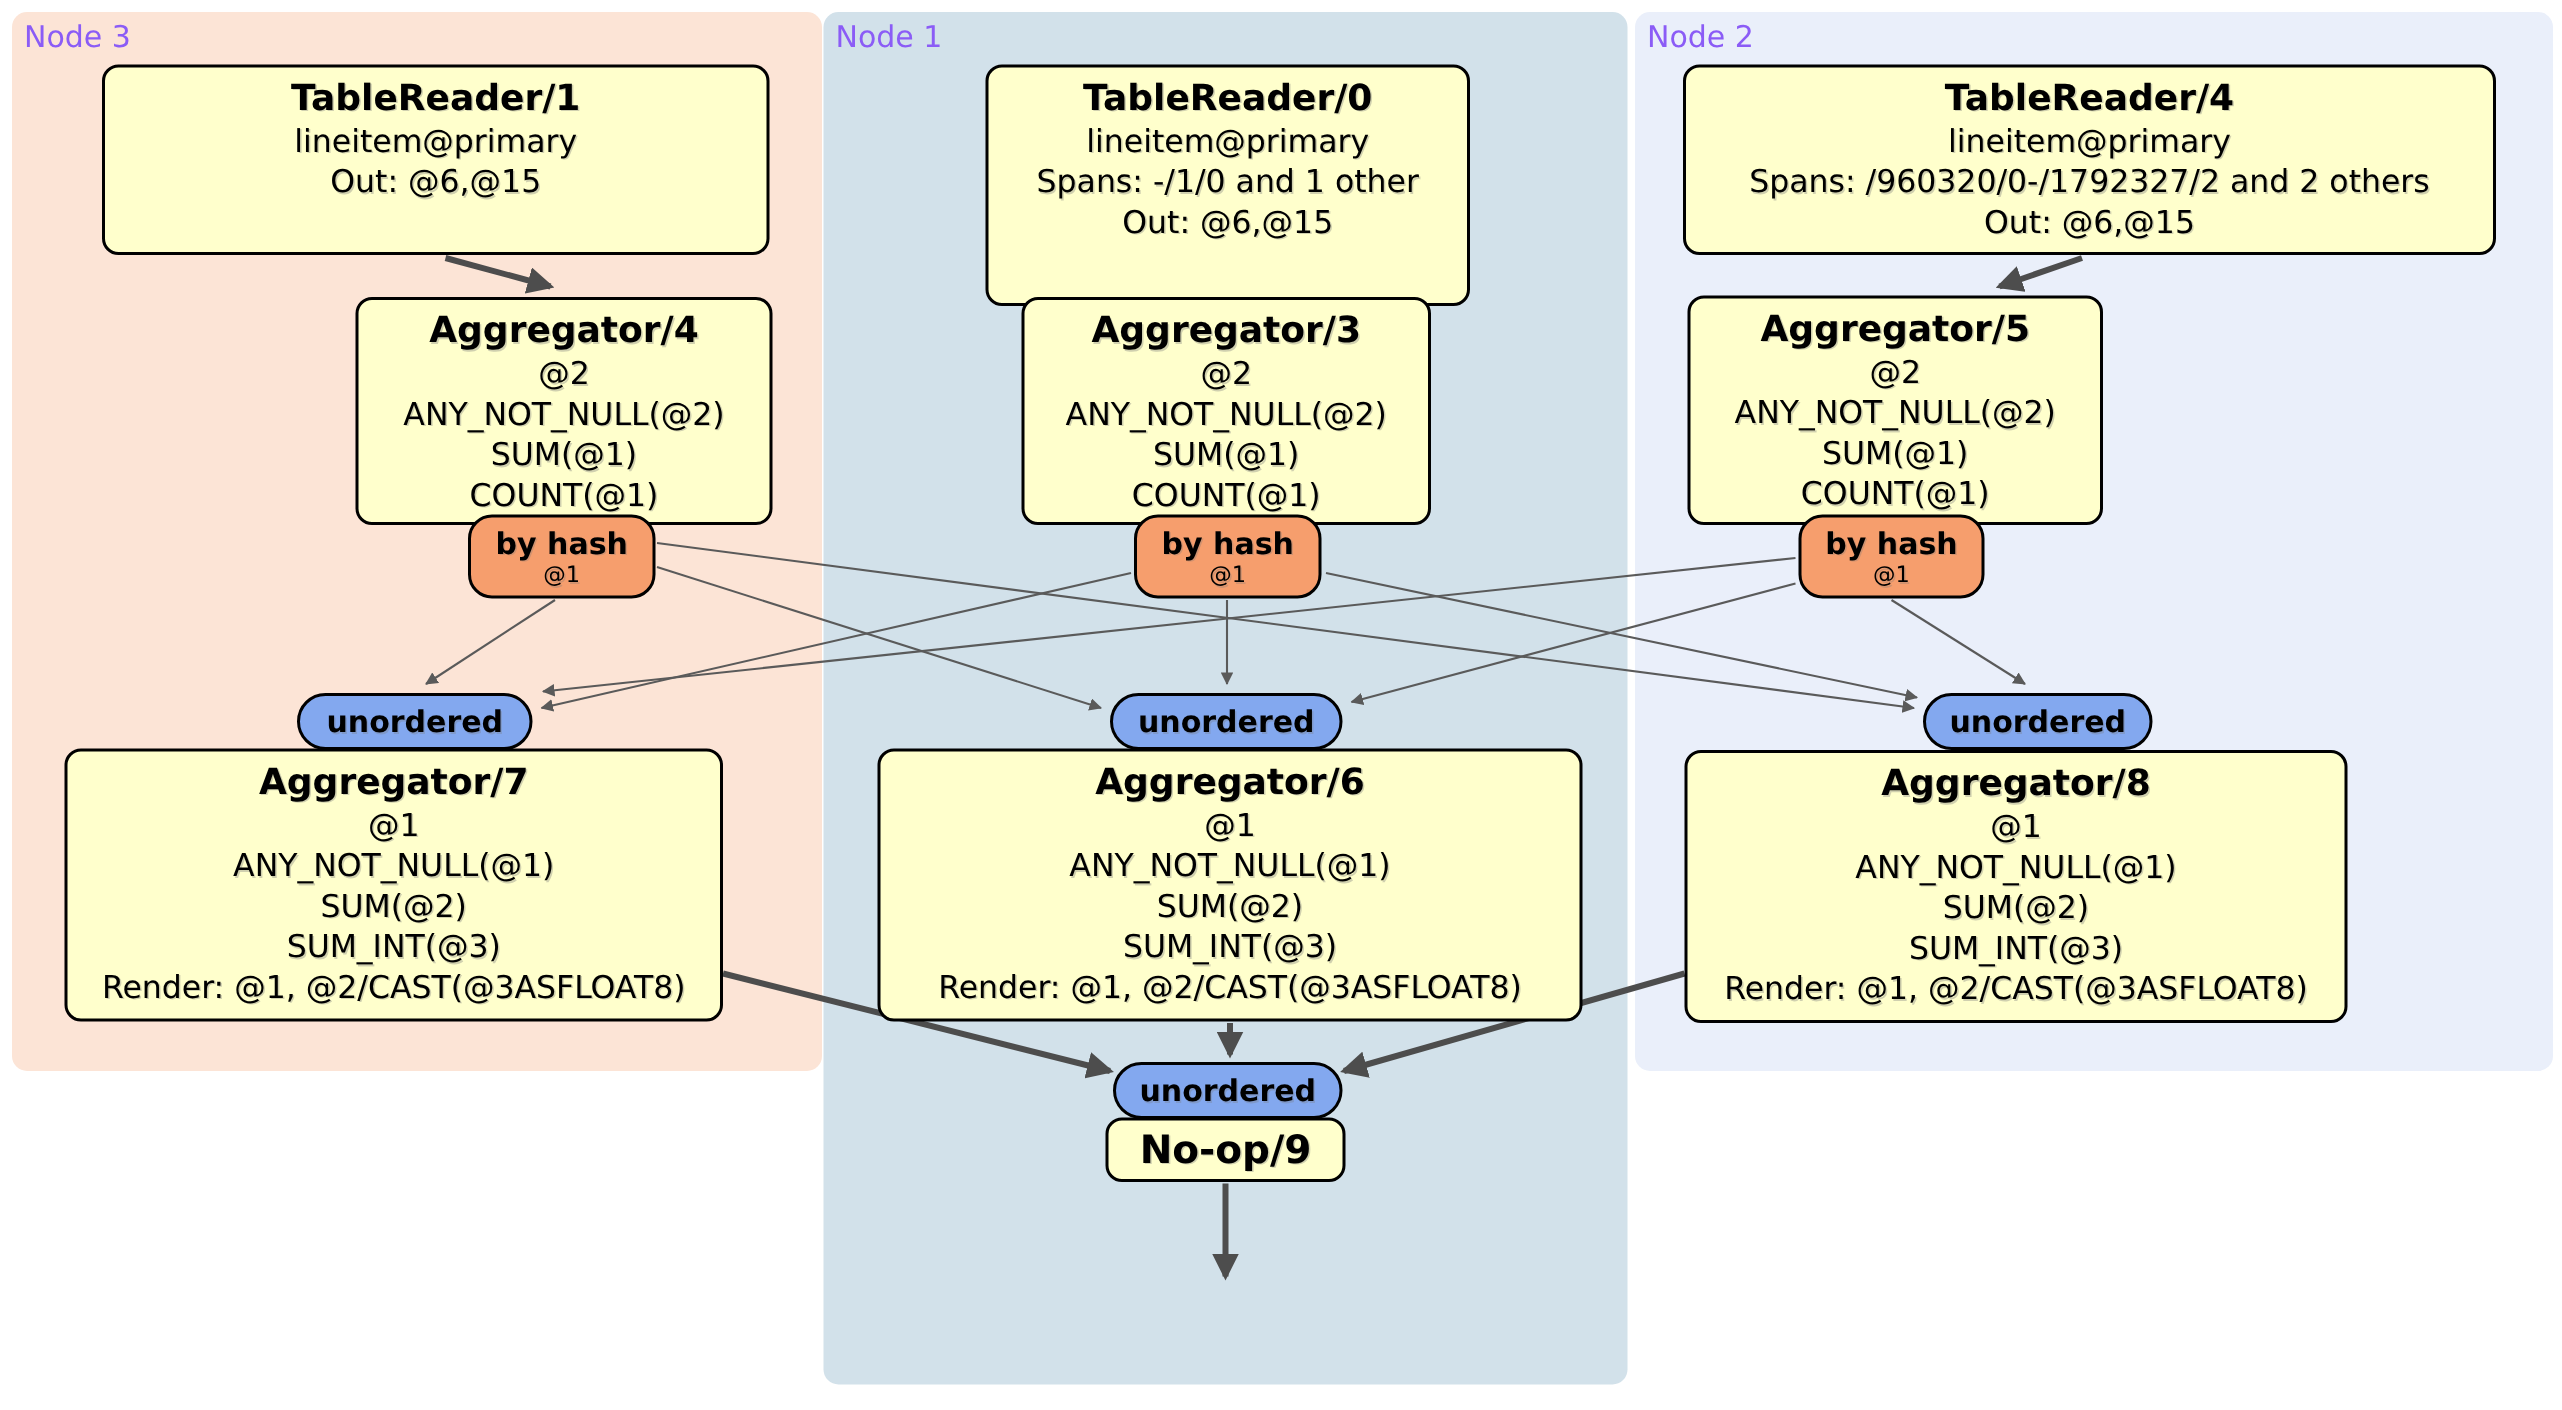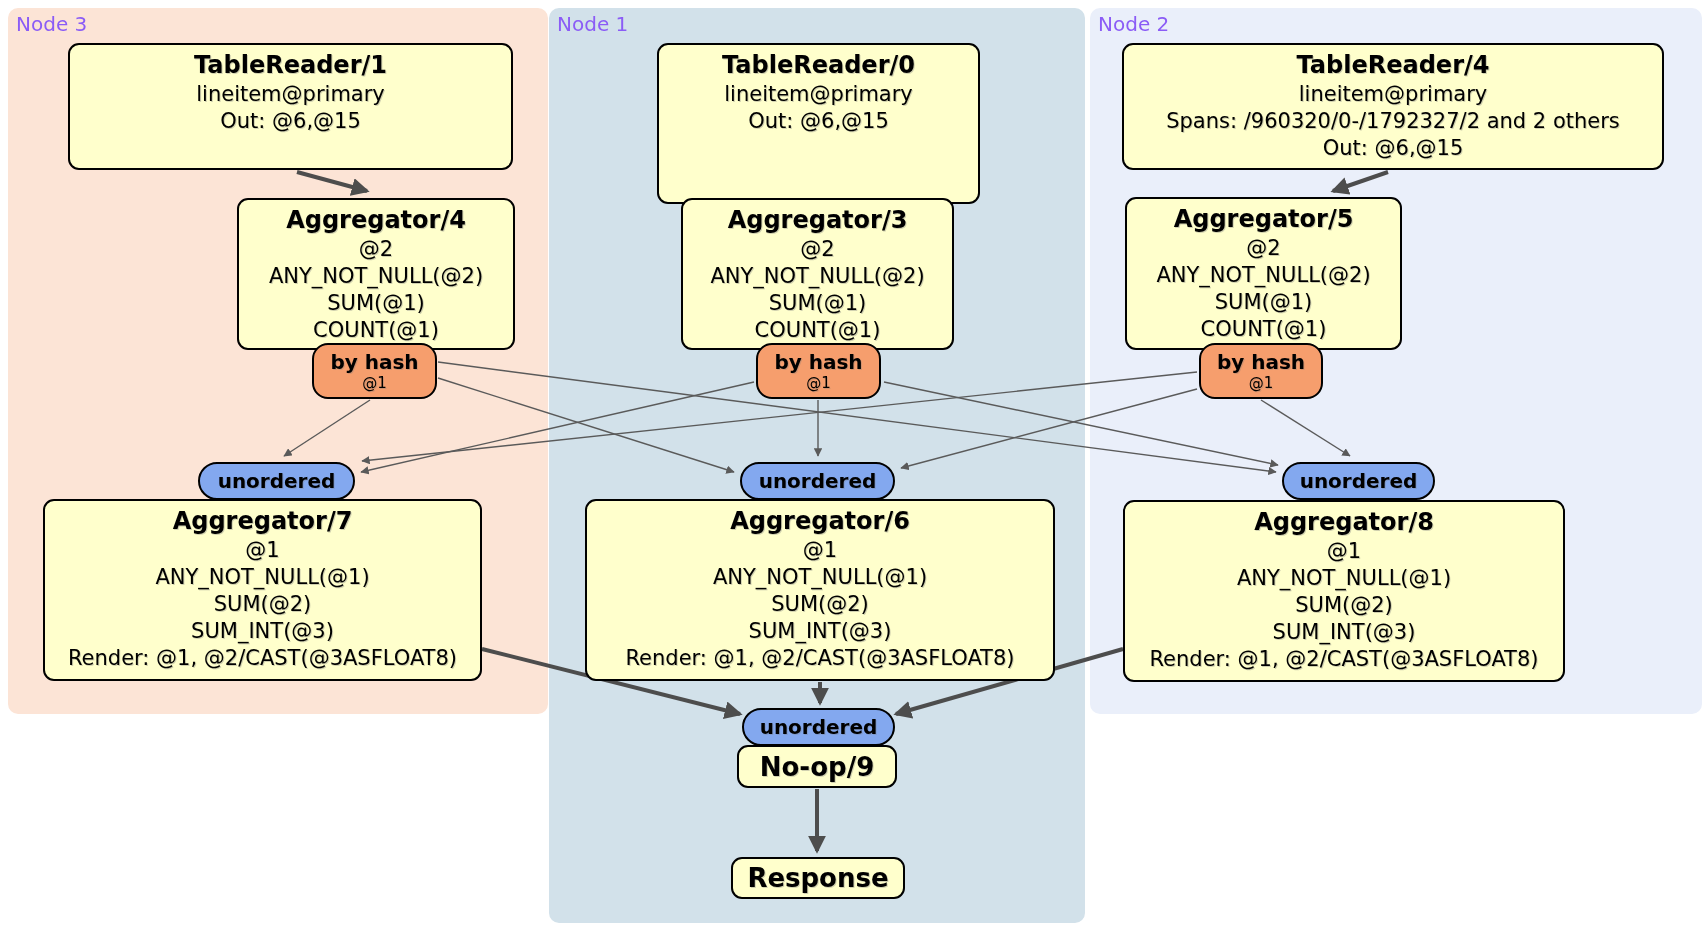--- a/index.html
+++ b/index.html
@@ -78,20 +78,21 @@
   </svg>
 
   <div class="box" style="left:68px;top:43px;width:445px;height:127px;">
     <div class="box-title">TableReader/1</div>
     <div class="box-line">lineitem@primary</div>
     <div class="box-line">Out: @6,@15</div>
   </div>
   <div class="box" style="left:657px;top:43px;width:323px;height:161px;">
     <div class="box-title">TableReader/0</div>
     <div class="box-line">lineitem@primary</div>
+    <div class="box-line">Spans: -/1/0 and 1 other</div>
     <div class="box-line">Out: @6,@15</div>
   </div>
   <div class="box" style="left:1122px;top:43px;width:542px;height:127px;">
     <div class="box-title">TableReader/4</div>
     <div class="box-line">lineitem@primary</div>
     <div class="box-line">Spans: /960320/0-/1792327/2 and 2 others</div>
     <div class="box-line">Out: @6,@15</div>
   </div>
 
   <div class="box" style="left:237px;top:198px;width:278px;height:152px;">
@@ -163,17 +164,14 @@
     <div class="box-line">SUM_INT(@3)</div>
     <div class="box-line">Render: @1, @2/CAST(@3ASFLOAT8)</div>
   </div>
 
   <div class="pill sync" style="left:742px;top:708px;width:153px;height:38px;">
     <div class="pill-label">unordered</div>
   </div>
   <div class="box terminal" style="left:737px;top:745px;width:160px;height:43px;">
     <div class="box-title">No-op/9</div>
   </div>
-  <div class="box terminal" style="left:731px;top:857px;width:174px;height:42px;">
-    <div class="box-title">Response</div>
-  </div>
 
 </div>
 
 </body></html>

